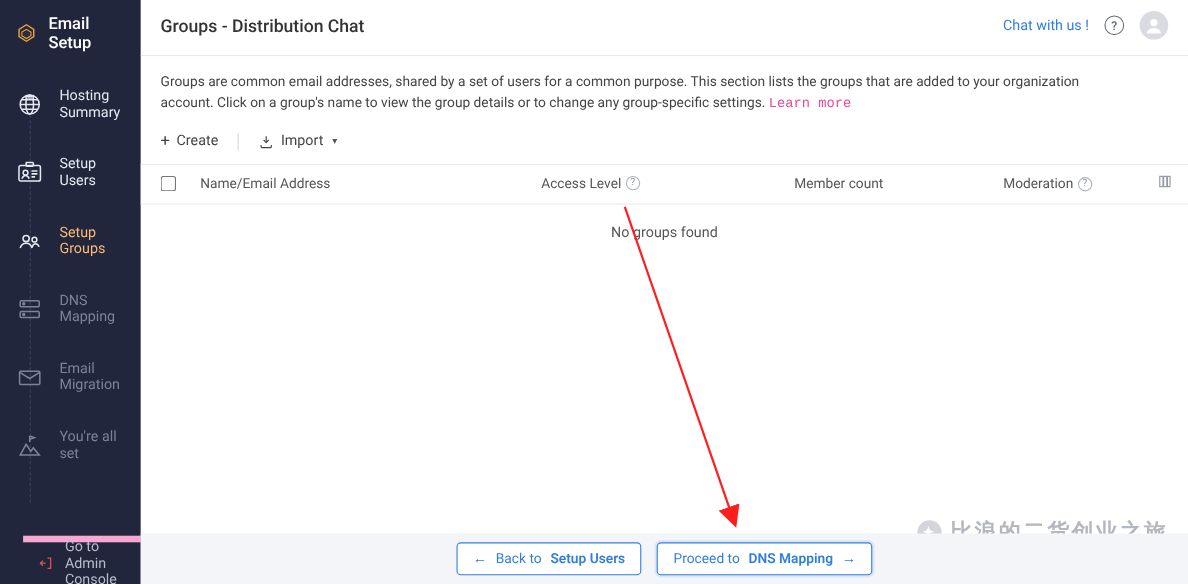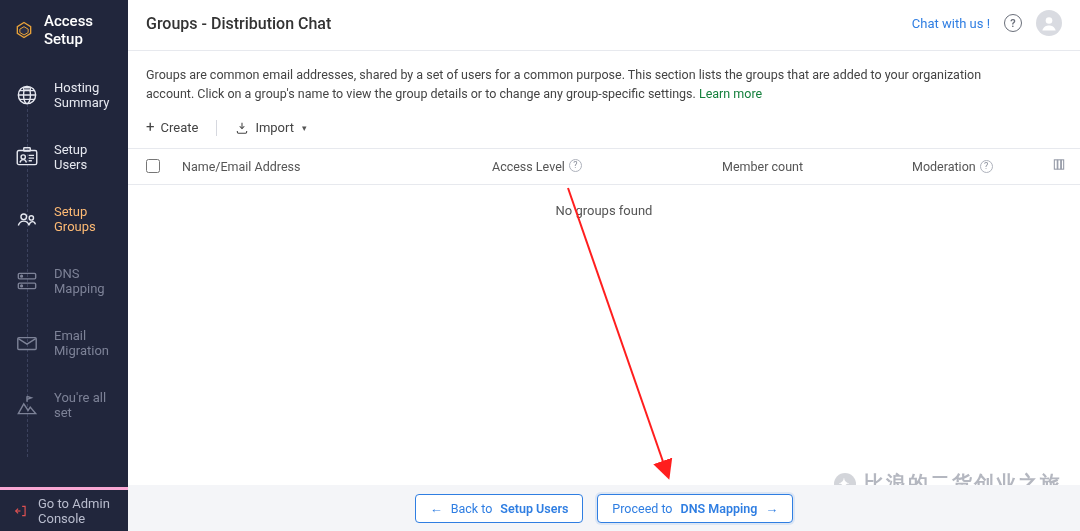--- a/index.html
+++ b/index.html
@@ -16,35 +16,35 @@
   .step { display: flex; align-items: center; gap: 14px; padding: 0 14px; height: 62px; cursor: pointer; position: relative; color: #7d8297; }
   .step.done, .step.active { color: #e6e8f0; align-items: center; }
   .step-icon { width: 28px; height: 28px; display:flex; align-items:center; justify-content:center; color: inherit; }
   .step-icon svg { stroke: currentColor; }
   .step-label { font-size: 13px; }
   .step.active .step-label { color: #fdba74; }
 
   
   .steps::before { content:""; position:absolute; left:27px; top:40px; bottom:30px; border-left:1px dashed #3c425e; }
 
-  .sidebar-footer { height: 44px; display:flex; align-items:center; gap:10px; padding: 0 14px; border-top:3px solid #f9a8d4; color:#b9bdce; font-size:13px; cursor:pointer; }
+  .sidebar-footer { height: 44px; display:flex; align-items:center; gap:10px; padding: 0 14px; border-top:6px solid #f9a8d4; color:#b9bdce; font-size:13px; cursor:pointer;margin-left:21px; }
   .sidebar-footer .exit-icon { color:#e05151; width:16px; height:16px; display:flex; align-items:center; justify-content:center; }
 
   
   .main { flex:1; display:flex; flex-direction:column; background:#fff; position:relative; }
   .topbar { display:flex; align-items:center; justify-content:space-between; padding: 10px 18px 14px 18px; border-bottom:1px solid #e7e9ee; }
   .page-title { font-size:16px; font-weight:500; color:#333; }
   .top-actions { display:flex; align-items:center; gap:14px;margin-left:48px; }
   .chat-link { color:#2f7ee2; font-size:13px; cursor:pointer; }
   .help-icon { width:18px; height:18px; border:1.5px solid #6a6f7a; border-radius:50%; display:flex; align-items:center; justify-content:center; font-size:11px; color:#6a6f7a; cursor:pointer; font-weight:600; }
   .avatar { width:26px; height:26px; border-radius:50%; background:#d9dbe1; display:flex; align-items:center; justify-content:center; }
   .avatar svg { fill:#fff; }
 
   .desc { padding: 14px 18px 6px 18px; color:#444; font-size:12.5px; line-height:1.55; max-width: 880px; }
-  .desc a { color:#15803d; text-decoration:none; }
+  .desc a { color:#ec4899; text-decoration:none;font-family:Liberation Mono, monospace; }
 
   .toolbar { display:flex; align-items:center; gap:18px; padding: 10px 18px 12px 18px; color:#444; font-size:13px; }
   .tool-btn { display:flex; align-items:center; gap:6px; cursor:pointer; }
   .divider-v { width:1px; height:16px; background:#d6d8df; }
   .plus { font-size:15px; font-weight:400; line-height:1; }
   .import-icn svg { display:block; }
   .chev-dn { font-size:9px; margin-left:2px; color:#555; }
 
   
   .thead { display:flex; align-items:center; padding: 10px 18px; border-top:1px solid #e7e9ee; border-bottom:1px solid #e7e9ee; color:#555; font-size:12.5px; background:#fff; position:relative; }
@@ -79,21 +79,21 @@
 <div class="app">
 
   <aside class="sidebar">
     <div class="sidebar-header">
       <span class="logo">
         <svg width="20" height="20" viewBox="0 0 24 24" fill="none">
           <path d="M12 3 L20 8 L20 16 L12 21 L4 16 L4 8 Z" stroke="#e8a23a" stroke-width="1.6"></path>
           <path d="M7 11 L12 8 L17 11 L17 15 L12 18 L7 15 Z" stroke="#e8a23a" stroke-width="1.2" fill="#2a2f47"></path>
         </svg>
       </span>
-      <span>Access Setup</span>
+      <span>Email Setup</span>
     </div>
 
     <nav class="steps">
       <div class="step done">
         <span class="step-icon">
           <svg width="26" height="26" viewBox="0 0 24 24" fill="none" stroke-width="1.3">
             <circle cx="12" cy="12" r="8"></circle>
               <ellipse cx="12" cy="12" rx="3.2" ry="8"></ellipse>
               <path d="M4 12h16M5 8h14M5 16h14"></path>
             <rect x="9" y="5" width="6" height="2.6" rx="0.5" fill="#21263c"></rect>

